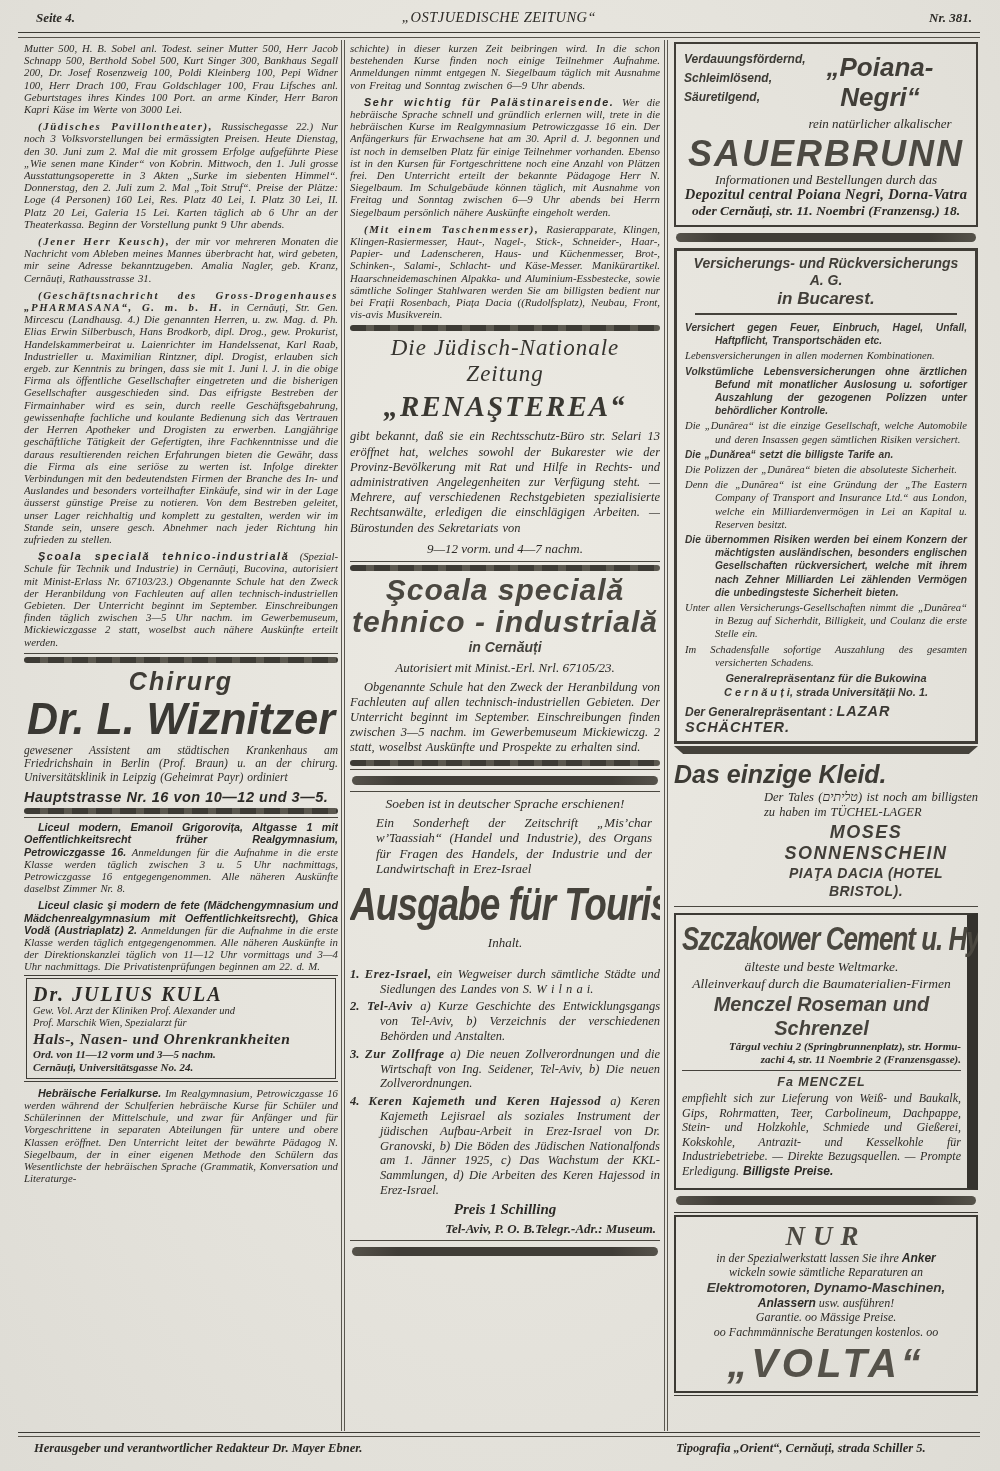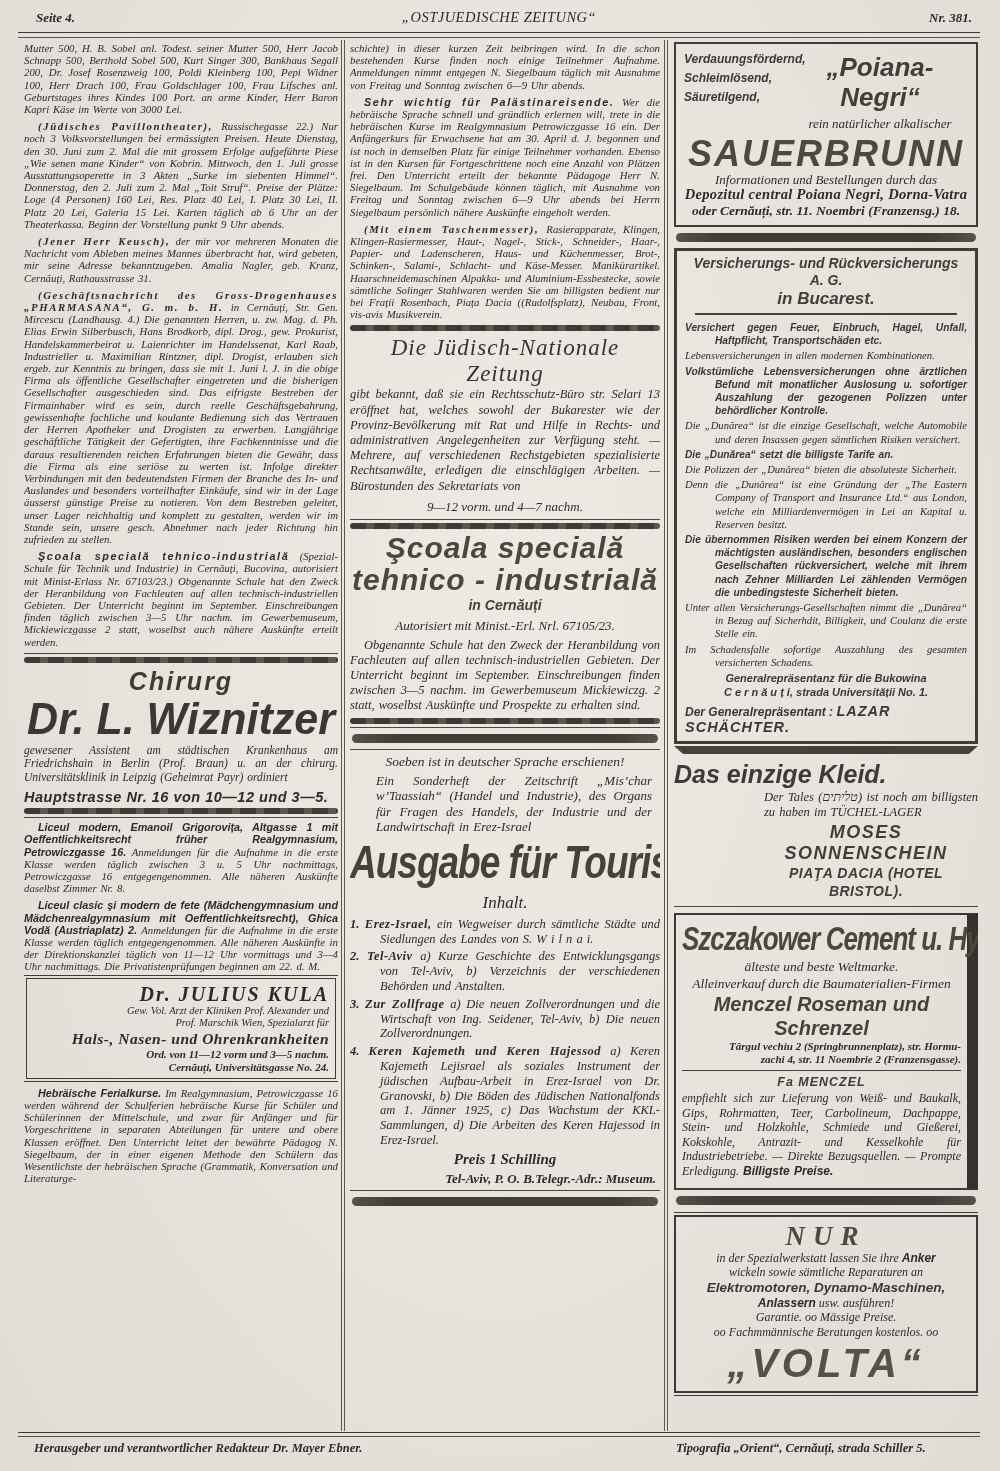--- a/index.html
+++ b/index.html
@@ -33,41 +33,41 @@
   .cigar{height:9px;border-radius:5px;background:linear-gradient(90deg,#55524a,#403d37 15%,#403d37 85%,#55524a);margin:6px 2px;}
   .banner{height:8px;background:#45423b;clip-path:polygon(0 0,100% 0,97% 100%,3% 100%);margin:2px 0 6px 0;}
   
   .chirurg{font-family:"Liberation Sans",sans-serif;font-weight:bold;font-size:25px;text-align:center;
     color:#3f3c36;letter-spacing:2px;margin:4px 0 0 0;}
   .wiznitzer{font-family:"Liberation Sans",sans-serif;font-weight:bold;font-size:43px;text-align:center;
     color:#3a3833;letter-spacing:0px;line-height:44px;margin:0 0 4px 0;transform:scaleY(1.05);}
   .wiz-body{font-size:11.5px;line-height:13.5px;text-align:justify;}
   .wiz-bold{font-family:"Liberation Sans",sans-serif;font-weight:bold;font-size:14.5px;letter-spacing:.5px;margin:1px 0 2px 0;}
   .kula-box{border:1px solid #403d37;outline:1px solid #403d37;outline-offset:2px;
-    margin:5px 2px 8px 2px;padding:4px 6px;text-align:right;}
+    margin:5px 2px 8px 2px;padding:4px 6px;text-align:left;}
   .kula-name{font-size:20px;letter-spacing:2px;font-weight:bold;line-height:22px;}
   .kula-sub{font-size:10.5px;line-height:12px;}
   .kula-spec{font-size:15.5px;font-weight:bold;letter-spacing:.5px;line-height:19px;}
   .kula-line{font-size:11px;line-height:13px;font-weight:bold;}
   
   .ren-line1{font-size:23px;text-align:center;line-height:26px;letter-spacing:1px;color:#36342f;margin-top:4px;}
   .ren-line2{font-size:29px;font-weight:bold;text-align:center;letter-spacing:2px;line-height:34px;color:#3a3832;margin:2px 0 6px 0;}
   .ren-body{font-size:12.5px;line-height:15.2px;text-align:justify;}
   .ren-hours{font-size:13px;text-align:center;margin:1px 0 4px 0;}
   .sco-t1{font-family:"Liberation Sans",sans-serif;font-weight:bold;font-size:30px;text-align:center;
     color:#4a4740;line-height:32px;letter-spacing:1px;}
   .sco-t2{font-family:"Liberation Sans",sans-serif;font-weight:bold;font-size:14px;text-align:center;
     color:#45423c;line-height:18px;margin-bottom:4px;}
   .sco-auth{font-size:13px;text-align:center;margin-bottom:4px;}
   .sco-body{font-size:12.5px;line-height:15px;text-indent:14px;}
   .tour-intro1{font-size:13.5px;text-align:center;line-height:16px;margin:4px 0 3px 0;}
   .tour-intro2{font-size:13px;line-height:15.5px;text-align:justify;padding:0 8px 0 26px;}
   .tour-title{font-family:"Liberation Sans",sans-serif;font-weight:bold;font-size:37px;color:#45423b;
     text-align:center;line-height:44px;transform:scaleY(1.25);transform-origin:center;margin:6px 0 8px 0;letter-spacing:-1px;white-space:nowrap;}
-  .tour-inhalt{font-size:17px;text-align:center;margin-bottom:4px;}
+  .tour-inhalt{font-size:13px;text-align:center;margin-bottom:16px;}
   .tour-item{font-size:12.5px;line-height:14.8px;text-align:justify;padding-left:30px;text-indent:-30px;margin-bottom:3px;}
   .tour-item .lead{letter-spacing:.5px;}
   .tour-price{font-size:15px;font-weight:bold;text-align:center;margin:3px 0;}
   .tour-addr{font-size:13px;font-weight:bold;display:flex;justify-content:flex-end;padding:0 4px;}
   
   .box{border:2px solid #403d37;}
   .poiana{padding:6px 8px;margin-bottom:4px;}
   .poi-grid{display:flex;}
   .poi-left{width:108px;font-family:"Liberation Sans",sans-serif;font-weight:bold;font-size:12px;line-height:19px;color:#3c3a34;}
   .poi-right{flex:1;text-align:center;}
@@ -171,20 +171,21 @@
 
   <div class="col col2">
     <p><span>schichte) in dieser kurzen Zeit beibringen wird. In die schon bestehenden Kurse finden noch einige Teilnehmer Aufnahme. Anmeldungen nimmt entgegen N. Siegelbaum täglich mit Ausnahme von Freitag und Sonntag zwischen 6—9 Uhr abends.</span></p>
     <p class="ind"><span class="leadsans sp">Sehr wichtig für Palästinareisende.</span> <span>Wer die hebräische Sprache schnell und gründlich erlernen will, trete in die hebräischen Kurse im Realgymnasium Petrowiczgasse 16 ein. Der Anfängerkurs für Erwachsene hat am 30. April d. J. begonnen und ist noch in demselben Platz für einige Teilnehmer vorhanden. Ebenso ist in den Kursen für Fortgeschrittene noch eine Anzahl von Plätzen frei. Den Unterricht erteilt der bekannte Pädagoge Herr N. Siegelbaum. Im Schulgebäude können täglich, mit Ausnahme von Freitag und Sonntag zwischen 6—9 Uhr abends bei Herrn Siegelbaum persönlich nähere Auskünfte eingeholt werden.</span></p>
     <p class="ind"><span class="lead sp">(Mit einem Taschenmesser),</span> <span>Rasierapparate, Klingen, Klingen-Rasiermesser, Haut-, Nagel-, Stick-, Schneider-, Haar-, Papier- und Ladenscheren, Haus- und Küchenmesser, Brot-, Schinken-, Salami-, Schlacht- und Käse-Messer. Manikürartikel. Haarschneidemaschinen Alpakka- und Aluminium-Essbestecke, sowie sämtliche Solinger Stahlwaren werden Sie am billigsten bedient nur bei Frații Rosenbach, Piața Dacia ((Rudolfsplatz), Neubau, Front, vis-avis Musikverein.</span></p>
 
     <div class="bar"></div>
 
     <div>
       <div class="ren-line1">Die Jüdisch-Nationale Zeitung</div>
+      <div class="ren-line2">„RENAŞTEREA“</div>
       <p class="ren-body">gibt bekannt, daß sie ein Rechtsschutz-Büro str. Selari 13 eröffnet hat, welches sowohl der Bukarester wie der Provinz-Bevölkerung mit Rat und Hilfe in Rechts- und administrativen Angelegenheiten zur Verfügung steht. — Mehrere, auf verschiedenen Rechstgebieten spezialisierte Rechtsanwälte, erledigen die einschlägigen Arbeiten. — Bürostunden des Sekretariats von</p>
       <div class="ren-hours">9—12 vorm. und 4—7 nachm.</div>
     </div>
 
     <div class="thin"></div>
     <div class="bar"></div>
 
     <div>
       <div class="sco-t1">Şcoala specială</div>
       <div class="sco-t1">tehnico - industrială</div>

